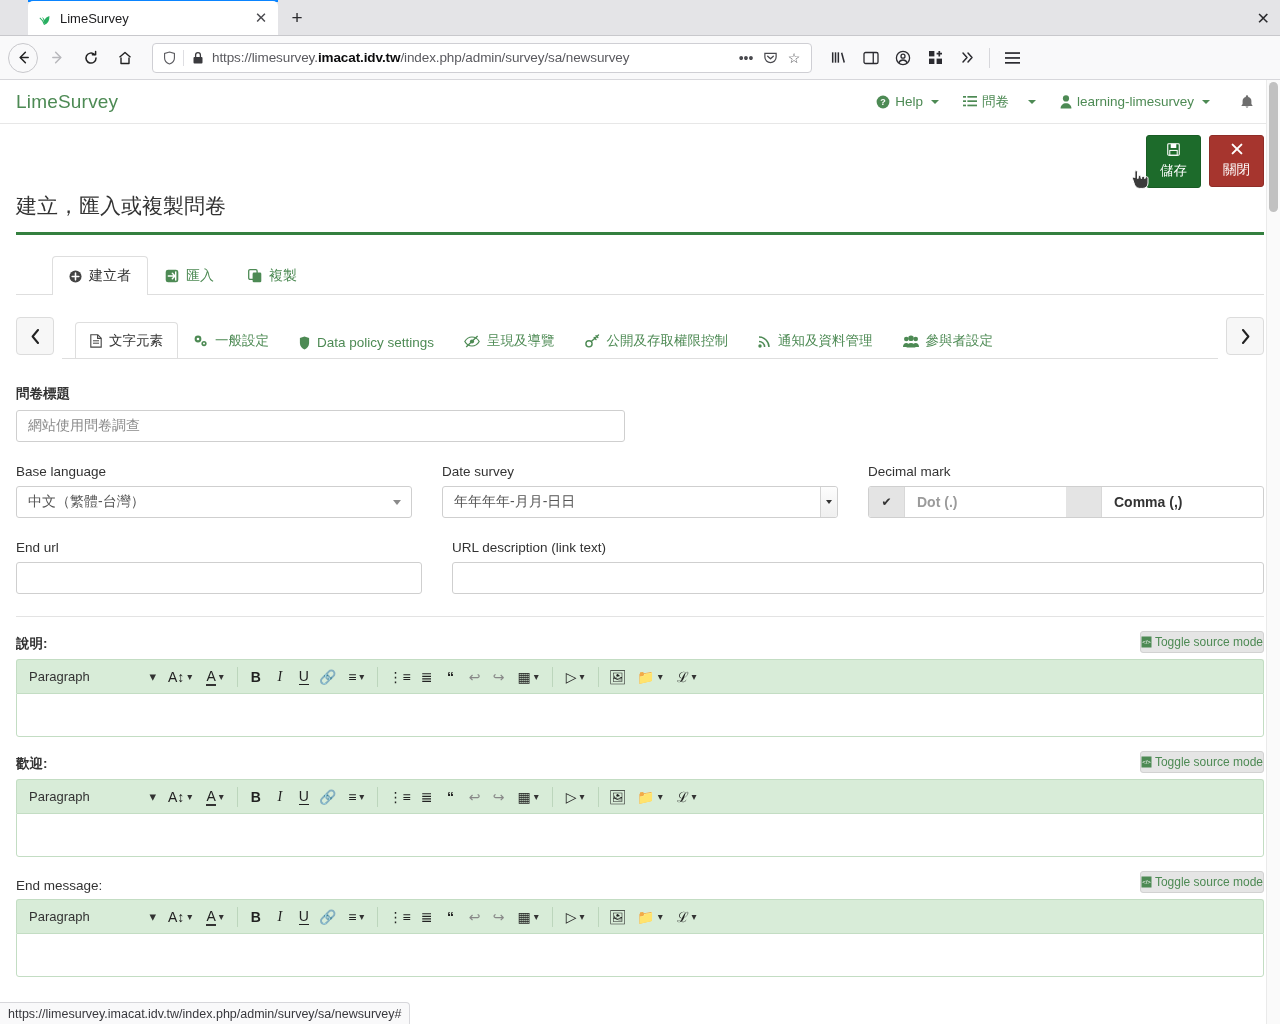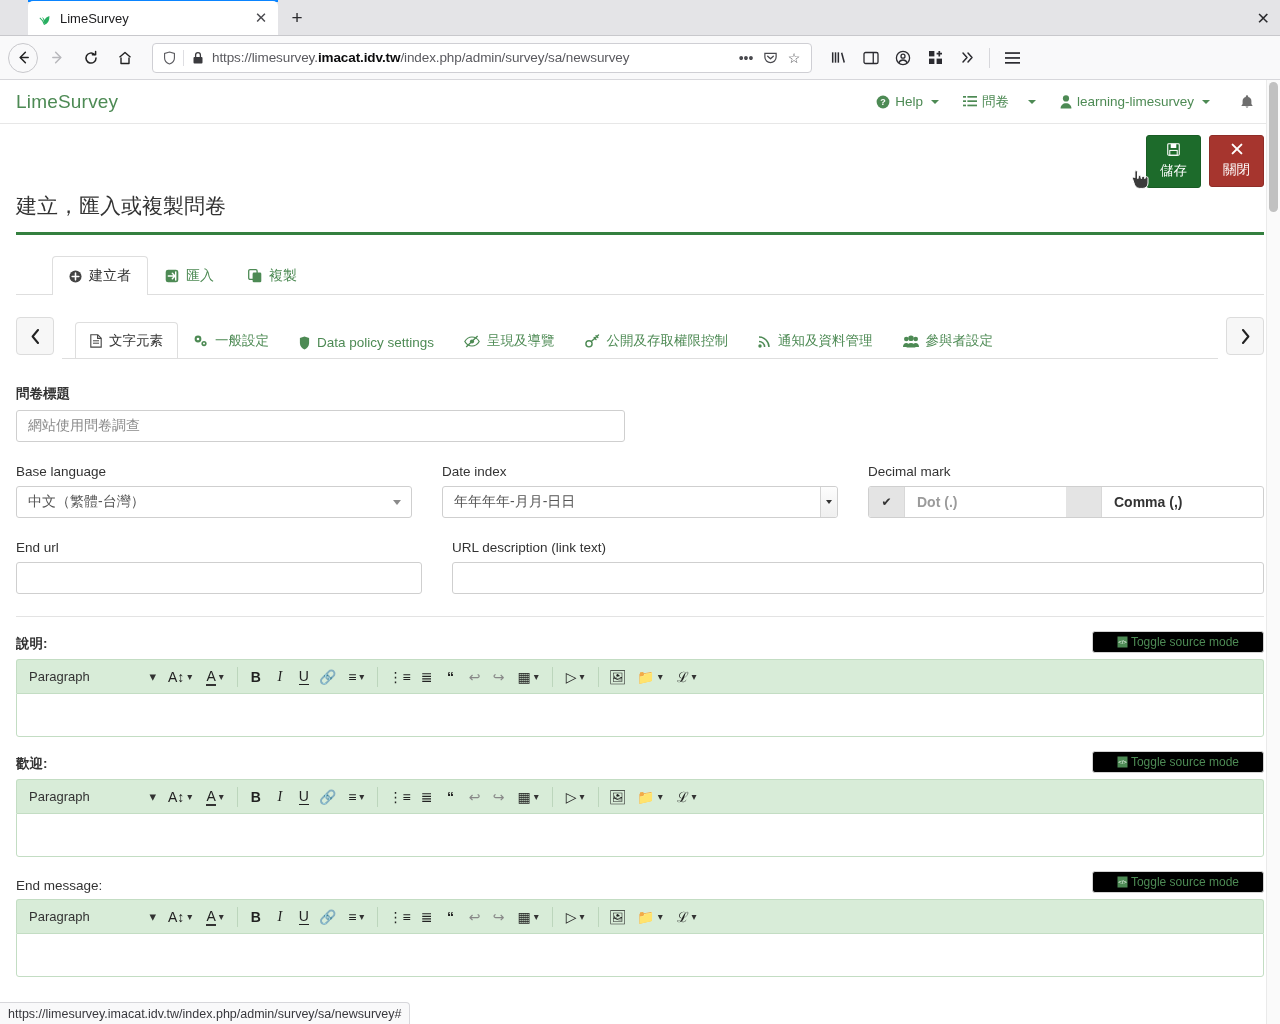--- a/index.html
+++ b/index.html
@@ -179,22 +179,22 @@
   .bg-lbl.on { color:#333; }
 
   .hr-sep { height:1px; background:#e3e3e3; margin: 4px 0 14px 0; }
 
   
   .edblock { margin-bottom: 14px; position:relative; }
   .edhead { display:flex; align-items:flex-end; justify-content:space-between; margin-bottom: 6px; }
   .edlabel { font-size: 13.5px; color:#333; font-weight: bold; }
   .edlabel.reg { font-weight: normal; }
   .srcbtn {
-    border:1px solid #d2d2d2; background:#000000; border-radius:3px; font-size:12px;
-    color:#4d8a54; padding: 3px 24px; display:inline-flex; align-items:center; gap:3px;
+    border:1px solid #d2d2d2; background:#e5e5e5; border-radius:3px; font-size:12px;
+    color:#4d8a54; padding: 3px 0; display:inline-flex; align-items:center; gap:3px;
     white-space:nowrap;
   }
   .srcbtn .g { font-size:11px; }
   .toolbar {
     background:#d8ecd8; border:1px solid #c3ddc3; border-bottom:none;
     border-radius: 3px 3px 0 0;
     display:flex; align-items:center; padding: 5px 8px; gap: 2px; height: 34px;
   }
   .tg { display:flex; align-items:center; justify-content:center; height: 24px;
      min-width: 22px; padding: 0 3px; font-size: 14px; color:#222; }
@@ -548,21 +548,21 @@
 
       <div class="row">
         <div class="col">
           <span class="lbl">Base language</span>
           <div class="sel">
             <span>中文（繁體-台灣）</span>
             <span class="arrow"></span>
           </div>
         </div>
         <div class="col">
-          <span class="lbl">Date index</span>
+          <span class="lbl">Date survey</span>
           <div class="sel native">
             <span>年年年年-月月-日日</span>
             <span class="nativebox">
                 <i></i>
               </span>
           </div>
         </div>
         <div class="col">
           <span class="lbl">Decimal mark</span>
           <div class="btngroup">

